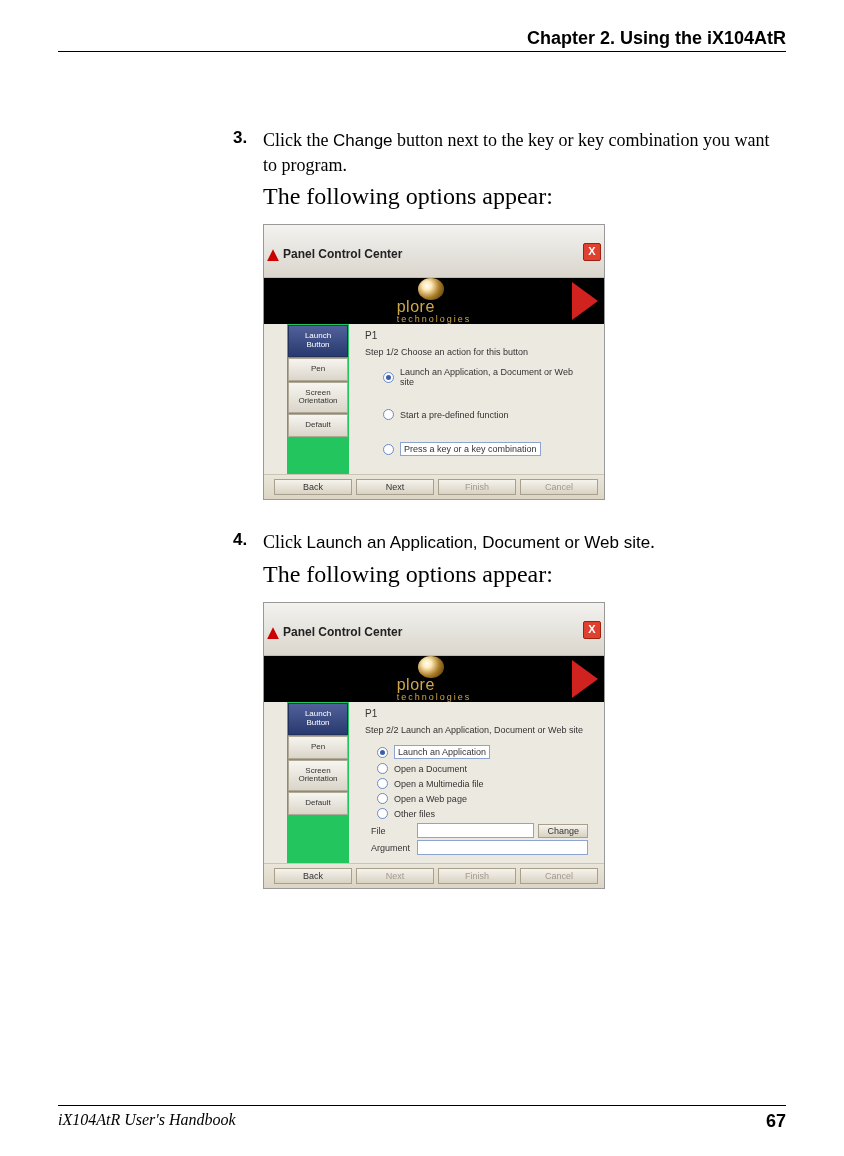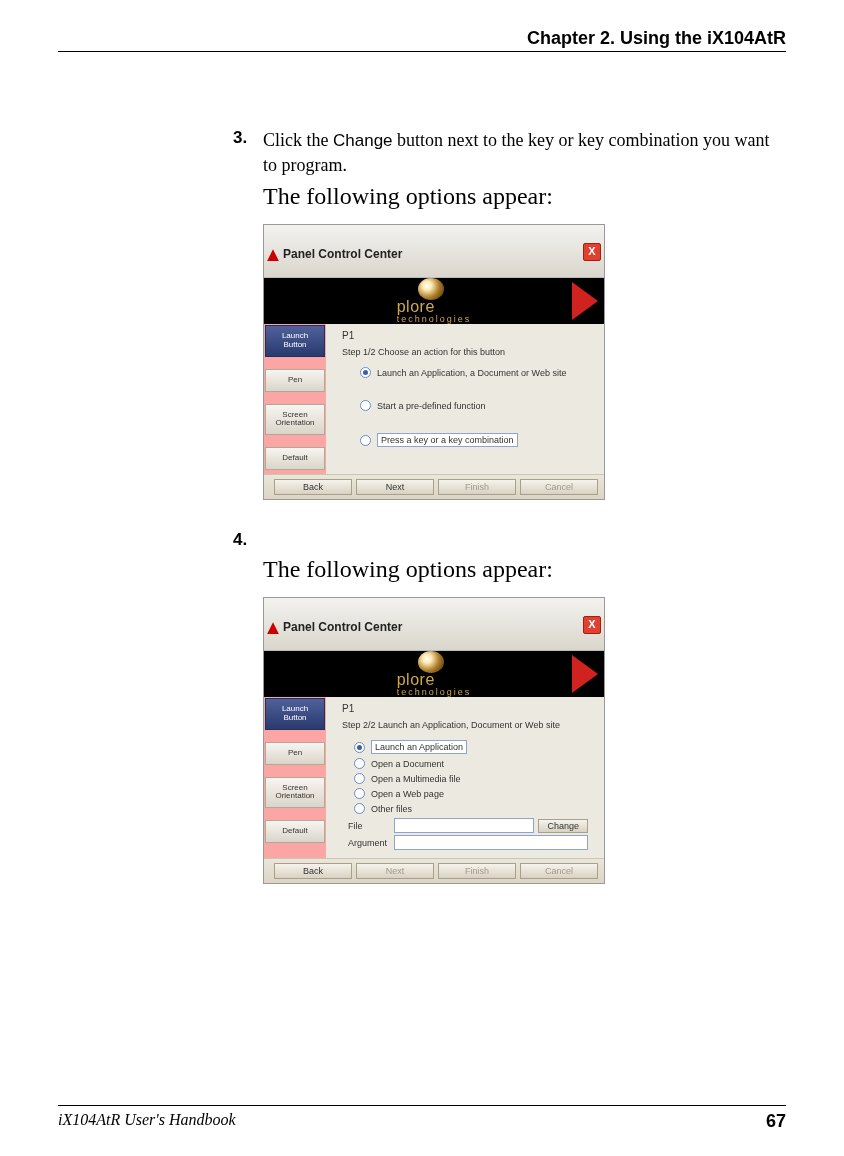--- a/index.html
+++ b/index.html
@@ -138,25 +138,26 @@
     border-top:19px solid transparent;
     border-bottom:19px solid transparent;
     border-left:26px solid #d0221e;
   }
   .dlg-body {
     display:flex;
     min-height:150px;
   }
   .sidebar {
     width:60px;
-    background:#fca5a5;
+    background:#22c55e;
     display:flex;
     flex-direction:column;
-    gap:12px;
+    gap:1px;
     padding:1px;
+    margin-left:23px;
   }
   .sidetab {
     background: linear-gradient(#f7f5f0,#dad5c9);
     border:1px solid #b0a998;
     font-size:8px;
     text-align:center;
     padding:6px 1px;
     line-height:1.1;
     color:#333;
   }
@@ -324,20 +325,23 @@
       <div class="dlg-buttons">
         <div class="dlg-btn">Back</div>
         <div class="dlg-btn">Next</div>
         <div class="dlg-btn disabled">Finish</div>
         <div class="dlg-btn disabled">Cancel</div>
       </div>
     </div>
 
     <div class="step">
       <div class="step-num">4.</div>
+      <div class="step-body">
+        <span>Click </span><span class="sans">Launch an Application, Document or Web site</span><span>.</span>
+      </div>
     </div>
     <div class="caption">The following options appear:</div>
 
     <div class="dlg">
       <div class="dlg-title">
         <div class="tlogo"></div>
         <div class="ttext">Panel Control Center</div>
         <div class="tclose">X</div>
       </div>
       <div class="dlg-banner">

